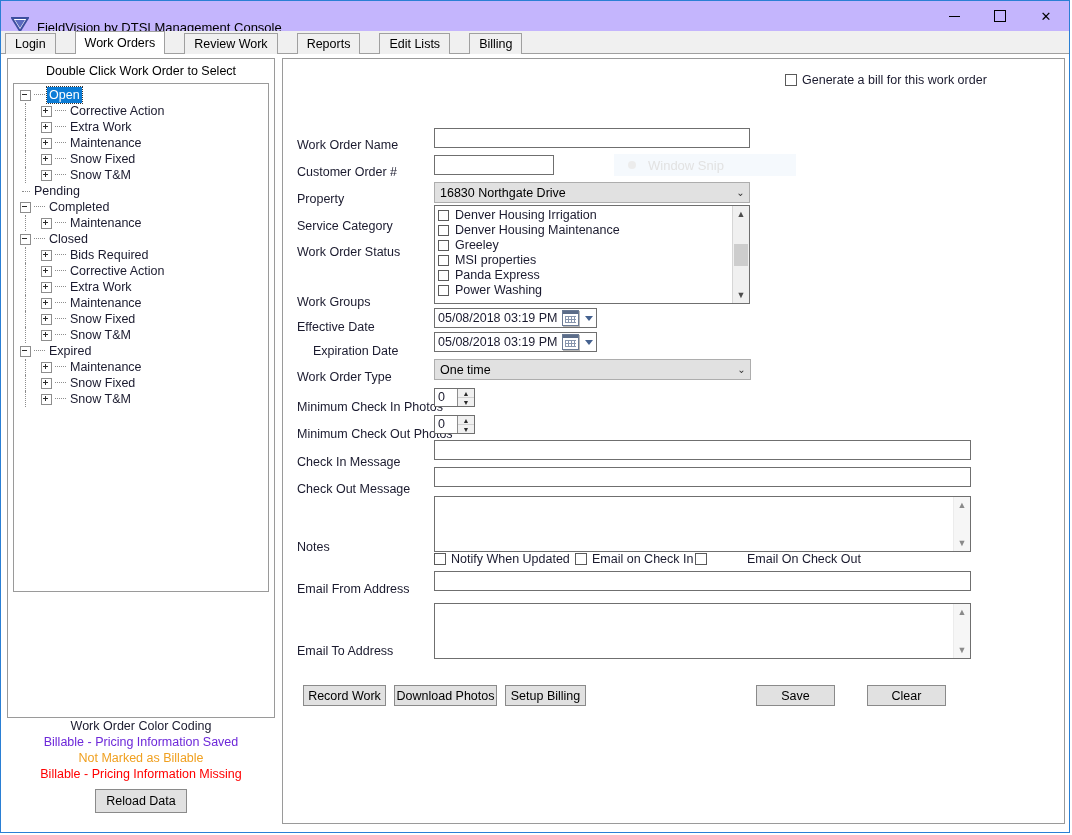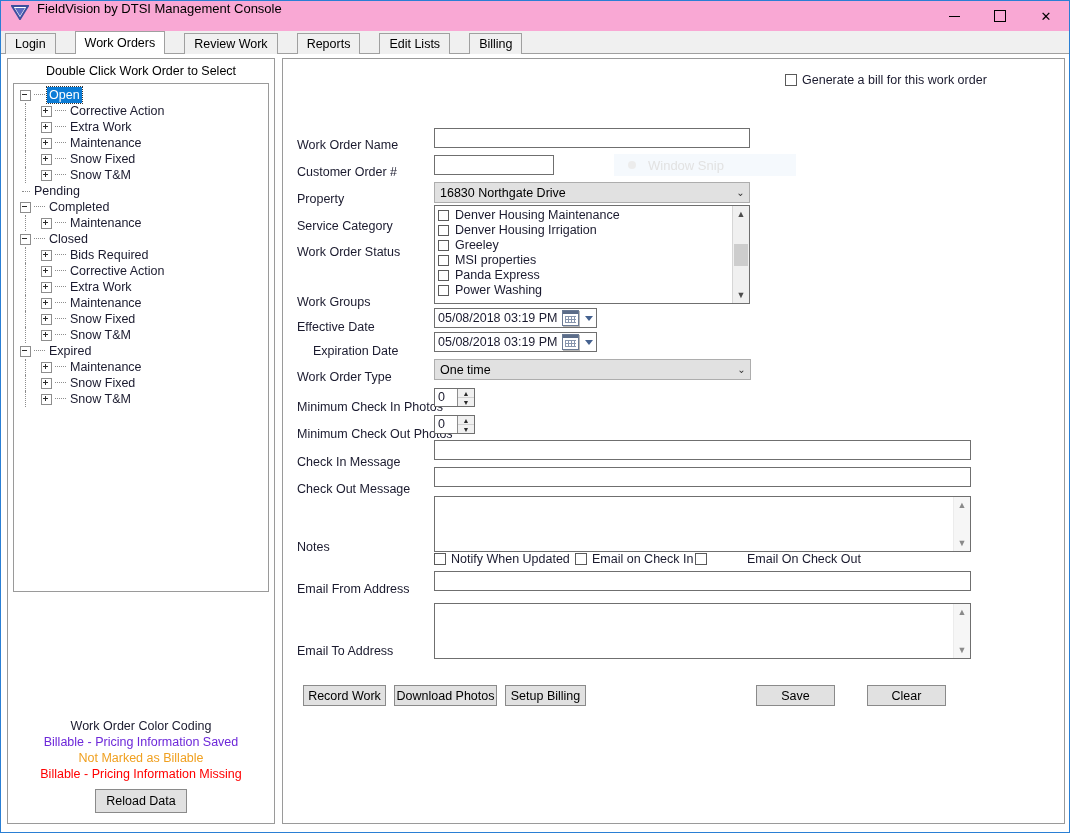--- a/index.html
+++ b/index.html
@@ -14,22 +14,22 @@
   .window {
     position: absolute; left: 0; top: 0;
     width: 1070px; height: 833px;
     border: 1px solid #2a7fd4;
     background: #ffffff;
     box-sizing: border-box;
   }
   
   .titlebar {
     position: absolute; left: 0; top: 0; right: 0; height: 34px;
-    background: #f9a8d4;
-    display: flex; align-items: flex-start;
+    background: #c4b5fd;
+    display: flex; align-items: flex-end;
   }
   .app-logo {
     width: 22px; height: 22px; margin-left: 8px;
     display: flex; align-items: center; justify-content: center;
   }
   .title-text {
     margin-left: 6px; font-size: 13px; color: #000;
     white-space: nowrap;
   }
   .win-controls {
@@ -69,21 +69,21 @@
   .tab.active {
     background: #ffffff;
     height: 23px; line-height: 22px;
     top: 1px;
     z-index: 2;
   }
 
   
   .left-panel {
     position: absolute; left: 6px; top: 57px;
-    width: 268px; height: 766px;
+    width: 268px; height: 660px;
     border: 1px solid #9a9a9a;
     background: #ffffff;
     box-sizing: border-box;
   }
   .right-panel {
     position: absolute; left: 281px; top: 57px;
     width: 783px; height: 766px;
     border: 1px solid #9a9a9a;
     background: #ffffff;
     box-sizing: border-box;
@@ -524,25 +524,25 @@
     <div class="combo" style="left:151px; top:176px; width:316px; height:21px;">
       <span class="cval">Open</span>
       <span class="carrow">⌄</span>
     </div>
 
     <div class="flabel" style="left:14px; top:236px;">Work Groups</div>
     <div class="listbox" style="left:151px; top:146px; width:316px; height:99px; top:146px;">
       <div class="items" id="workgroup-items">
           <div class="litem">
             <span class="cbox"></span>
-            <span>Denver Housing Maintenance</span>
+            <span>Denver Housing Irrigation</span>
           </div>
           <div class="litem">
             <span class="cbox"></span>
-            <span>Denver Housing Irrigation</span>
+            <span>Denver Housing Maintenance</span>
           </div>
           <div class="litem">
             <span class="cbox"></span>
             <span>Greeley</span>
           </div>
           <div class="litem">
             <span class="cbox"></span>
             <span>MSI properties</span>
           </div>
           <div class="litem">

